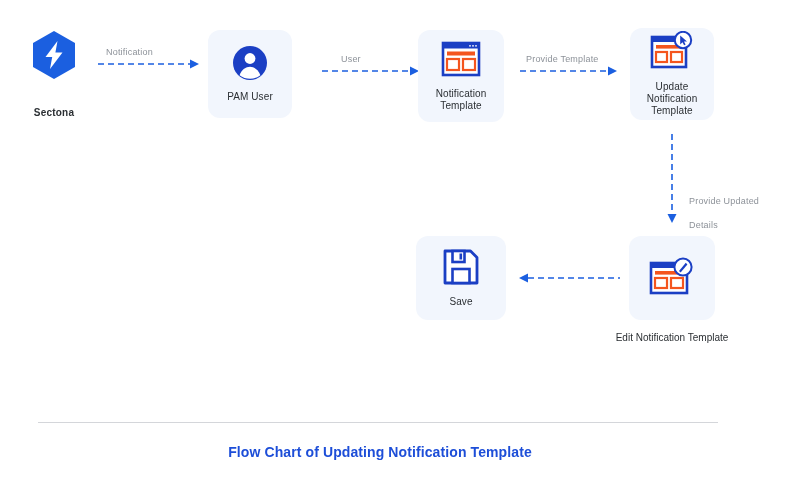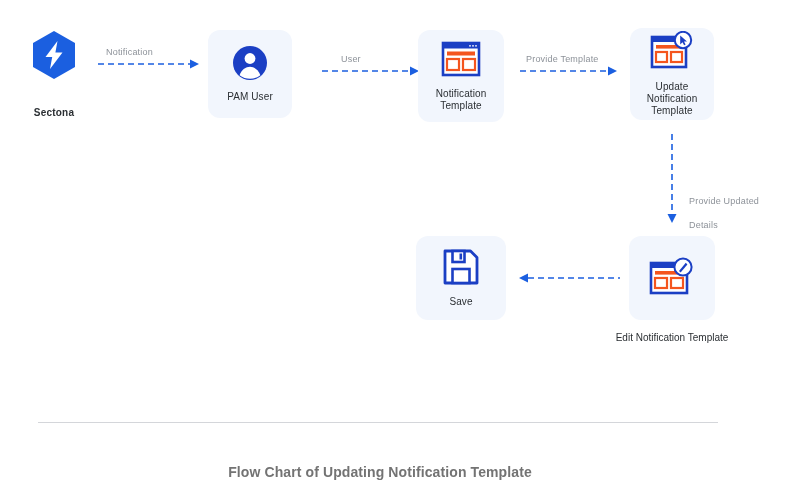--- a/index.html
+++ b/index.html
@@ -84,23 +84,22 @@
     background: #d4d6da;
   }
   .chart-title {
     position: absolute;
     left: 0;
     top: 444px;
     width: 760px;
     text-align: center;
     font-size: 14px;
     font-weight: bold;
-    color: #737373;
+    color: #1d4ed8;
     letter-spacing: 0.1px;
-    margin-top: 20px;
   }
 </style>
 </head>
 <body>
 
 <div class="canvas">
 
   <div class="logo-node" style="left:28px; top:30px; width:52px;">
     <span>
       <svg width="46" height="50" viewBox="0 0 46 50" aria-hidden="true">

